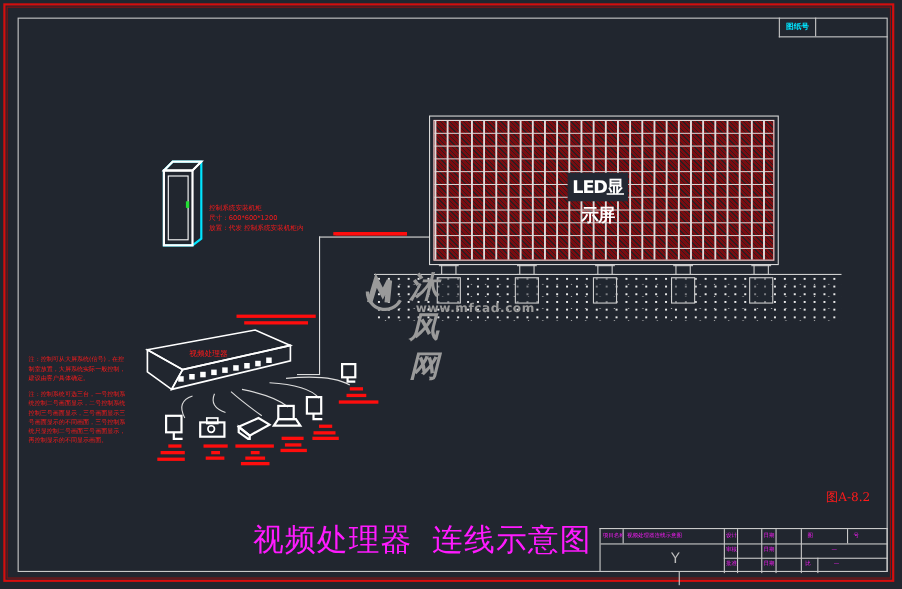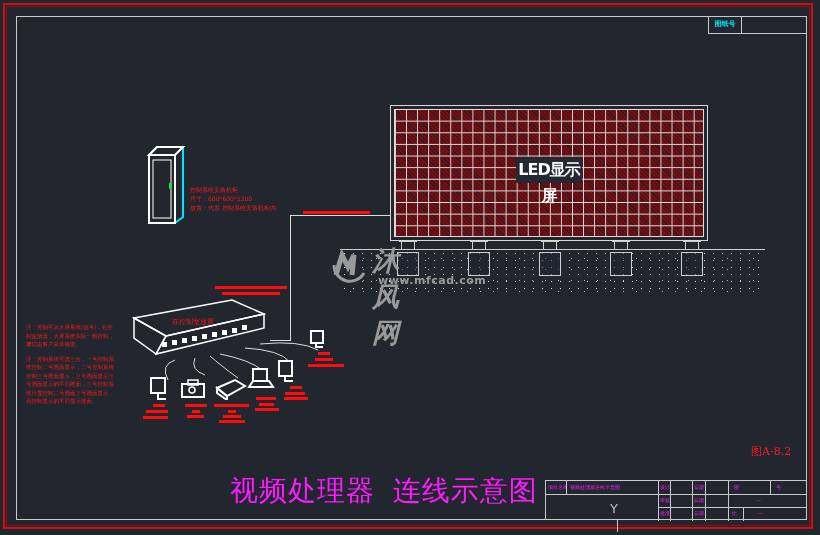--- a/index.html
+++ b/index.html
@@ -12,21 +12,21 @@
   .tag-box .c1{position:absolute;left:0;top:0;width:32px;height:17px;border-right:1px solid #c9c9c9;color:#00e5ff;font-size:7px;font-weight:bold;line-height:17px;text-align:center;}
   .led-outer{left:390px;top:105px;width:318px;height:136px;border:1px solid #d8d8d8;box-sizing:border-box;}
   .led-grid{left:394px;top:109px;width:310px;height:128px;
     background-color:#8b0f14;
     background-image:
       linear-gradient(90deg, #e0dada 1.3px, transparent 1.3px),
       linear-gradient(0deg, #e0dada 1.3px, transparent 1.3px),
       repeating-linear-gradient(45deg, #7a0c10 0 2px, #2a1e22 2px 3px);
     background-size:11.07px 11.64px, 11.07px 11.64px, auto;
     border:1px solid #e0dada;box-sizing:border-box;}
-  .led-label{left:516px;top:157px;width:66px;height:26px;background:#232833;color:#fff;font-size:16px;font-weight:bold;line-height:26px;text-align:center;letter-spacing:-1px;}
+  .led-label{left:516px;top:157px;width:55px;height:26px;background:#232833;color:#fff;font-size:16px;font-weight:bold;line-height:26px;text-align:center;letter-spacing:-1px;}
   .ground{left:340px;top:250px;width:425px;height:42px;
     background-image:radial-gradient(#e8e8e8 0.8px, transparent 1px), radial-gradient(#bbbbbb 0.6px, transparent 0.9px);
     background-size:9px 7px, 13px 11px;background-position:0 0,4px 3px;}
   .ground-line{left:340px;top:249px;width:425px;height:1px;background:#cfcfcf;}
   .footing{width:22px;height:24px;border:1px solid #cfcfcf;top:252px;box-sizing:border-box;background:rgba(33,38,47,0.55);}
   .post{width:14px;height:9px;top:241px;border-left:1px solid #cfcfcf;border-right:1px solid #cfcfcf;box-sizing:border-box;}
   .post::before{content:"";position:absolute;left:-3px;right:-3px;top:0;height:1px;background:#cfcfcf;}
   .post::after{content:"";position:absolute;left:-3px;right:-3px;bottom:0;height:1px;background:#cfcfcf;}
   .red-bar{background:#ff0d0d;height:3px;}
   .wire{background:#dcdcdc;}
@@ -111,21 +111,21 @@
       <rect x="40" y="42" width="5" height="5"></rect>
     <rect x="50" y="40" width="5" height="5"></rect>
       <rect x="60" y="38" width="5" height="5"></rect>
     <rect x="70" y="36" width="5" height="5"></rect>
       <rect x="80" y="34" width="5" height="5"></rect>
     <rect x="90" y="32" width="5" height="5"></rect>
       <rect x="100" y="30" width="5" height="5"></rect>
     <rect x="110" y="27" width="5" height="5"></rect>
   </g>
 </svg>
-<div class="abs red-text" style="left:172px;top:318px;font-size:7px">在控制室放置</div>
+<div class="abs red-text" style="left:172px;top:318px;font-size:7px">视频处理器</div>
 
 <svg class="abs" style="left:150px;top:320px" width="200" height="70">
   <g fill="none" stroke="#dcdcdc" stroke-width="1">
     <path d="M25 40 Q10 45 18 60"></path>
     <path d="M45 38 Q40 50 55 55"></path>
     <path d="M60 36 Q70 45 88 58"></path>
     <path d="M70 34 Q100 40 112 50"></path>
     <path d="M95 28 Q130 30 140 42"></path>
     <path d="M110 24 Q150 20 168 30"></path>
   </g>

